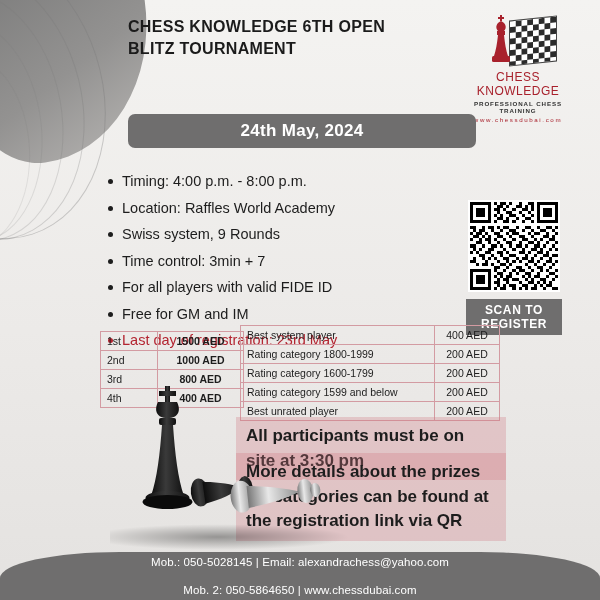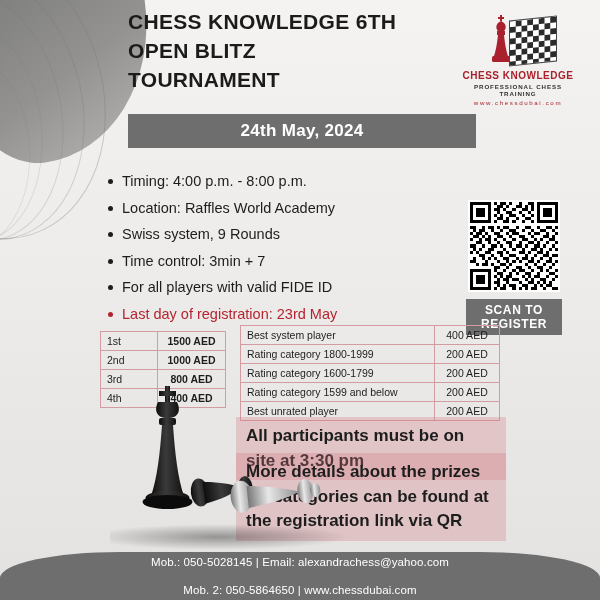--- a/index.html
+++ b/index.html
@@ -39,23 +39,23 @@
     background: linear-gradient(150deg, #6d6d6d 0%, #8e8d8c 60%, #b6b4b2 100%);
     border-radius: 0 0 70% 40%;
     transform: rotate(-8deg);
     opacity: 0.95;
   }
 
   
   .title {
     position: absolute;
     left: 128px;
-    top: 8px;
+    top: 16px;
     width: 280px;
-    font-size: 21px;
+    font-size: 16px;
     font-weight: bold;
     line-height: 1.38;
     letter-spacing: 0.3px;
     color: #1b1b1b;
     text-transform: uppercase;
   }
 
   
   .logo {
     position: absolute;
@@ -78,22 +78,22 @@
       repeating-conic-gradient(#2b2b2b 0% 25%, #ffffff 0% 50%) 0 0 / 11.5px 11.5px;
     border: 1px solid #444;
     transform: skewY(-6deg);
   }
   .king {
     position: absolute;
     left: 10px; top: 0px;
     width: 24px; height: 50px;
   }
   .logo-name {
-    font-size: 10px;
-    font-weight: bold;
+    font-size: 12px;
+    font-weight: normal;
     color: #a8212c;
     letter-spacing: 0.5px;
   }
   .logo-sub {
     font-size: 6.2px;
     font-weight: bold;
     color: #333;
     letter-spacing: 0.9px;
     margin-top: 2px;
   }
@@ -112,20 +112,21 @@
     width: 348px;
     height: 34px;
     background: #6f6e6e;
     color: #ffffff;
     font-size: 17px;
     font-weight: bold;
     display: flex;
     align-items: center;
     justify-content: center;
     letter-spacing: 0.3px;
+    border-radius: 7px;
   }
 
   
   .bullets {
     position: absolute;
     left: 96px;
     top: 162px;
     width: 300px;
     list-style: none;
     margin: 12px;
@@ -173,21 +174,21 @@
     letter-spacing: 0.6px;
     padding: 4px 0;
     font-weight: bold;
   }
 
   
   .prize-table {
     position: absolute;
     left: 100px;
     top: 331px;
-    width: 126px;
+    width: 144px;
     border-collapse: collapse;
     font-size: 10.5px;
     color: #1d1d1d;
   }
   .prize-table td {
     border: 1px solid #d39ba2;
     padding: 2.5px 6px;
     height: 13px;
   }
   .prize-table td.pos { width: 44px; }
@@ -291,20 +292,21 @@
   </div>
 
   <div class="date-banner">24th May, 2024</div>
 
   <ul class="bullets">
     <li>Timing: 4:00 p.m. - 8:00 p.m.</li>
     <li>Location: Raffles World Academy</li>
     <li>Swiss system, 9 Rounds</li>
     <li>Time control: 3min + 7</li>
     <li>For all players with valid FIDE ID</li>
+    <li>Free for GM and IM</li>
     <li class="warn">Last day of registration: 23rd May</li>
   </ul>
 
   <div class="qr-wrap">
     <svg class="qr" viewBox="0 0 29 29" shape-rendering="crispEdges">
       <rect width="29" height="29" fill="#ffffff"></rect>
       <g fill="#000000">
         <rect x="0" y="0" width="7" height="7"></rect>
           <rect x="1" y="1" width="5" height="5" fill="#fff"></rect>
           <rect x="2" y="2" width="3" height="3"></rect>

